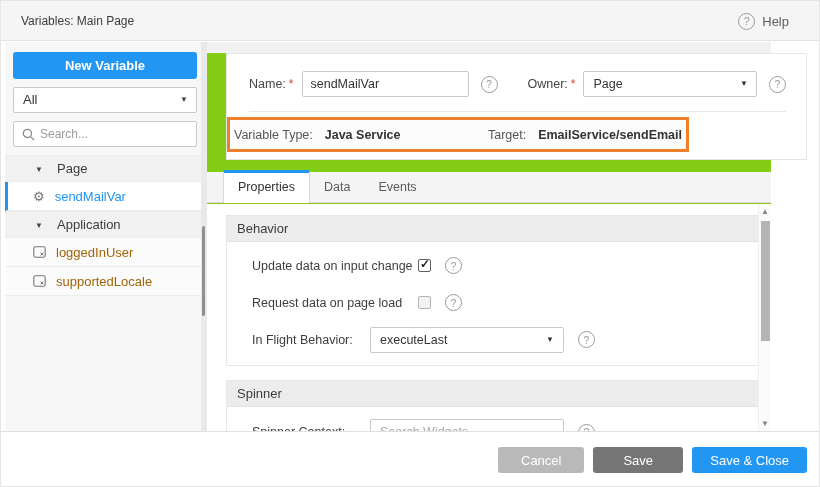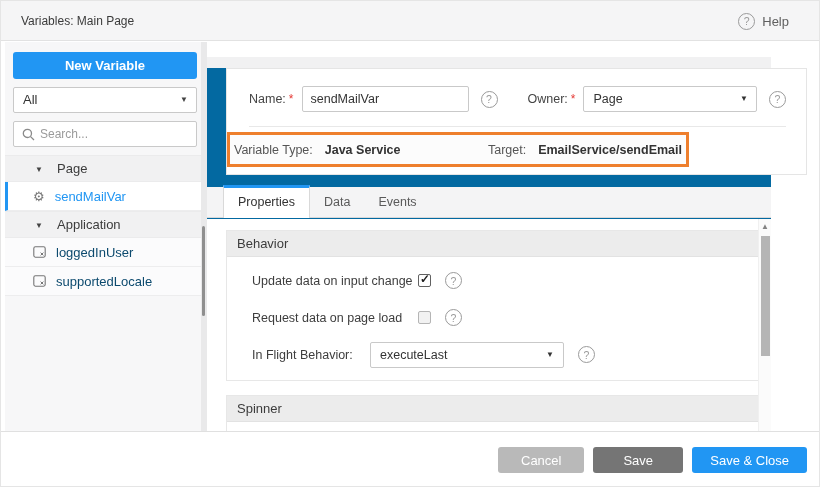--- a/index.html
+++ b/index.html
@@ -41,37 +41,37 @@
                   font-family:inherit; background:transparent; }
   .search input::placeholder { color:#9b9b9b; }
 
   .tree { margin-top:8px; }
   .trow { position:relative; display:flex; align-items:center; font-size:13px; }
   .trow.group { height:27px; background:#f1f1f2; color:#3c3c3c;
                 border-top:1px solid #ebebec; border-bottom:1px solid #ebebec;
                 padding-left:30px; cursor:pointer; }
   .trow.group .caret { position:absolute; left:30px; top:9px; font-size:8px; color:#444; }
   .trow.group .glabel { margin-left:22px; }
-  .trow.item { height:29px; background:#fbfbfc; color:#0c4a6e;
+  .trow.item { height:29px; background:#fbfbfc; color:#a16207;
                border-bottom:1px solid #ededee; padding-left:28px; cursor:pointer; }
   .trow.item .ilabel { margin-left:10px; }
   .trow.item.selected { background:#ffffff; border-left:3px solid #2196f3;
                         padding-left:25px; color:#2196f3; border-bottom:1px solid #ededee; }
   .gear { font-size:13px; color:#787878; line-height:1; }
   .gear::after { content:"⚙"; }
 
   
   .vdivider { position:absolute; left:200px; top:41px; width:6px; height:389px;
               background:#e9e9ea; }
   .side-thumb { position:absolute; left:201px; top:225px; width:3px; height:90px;
                 background:#8f8f8f; border-radius:2px; }
 
   
-  .panel { position:absolute; left:206px; top:56px; width:564px; height:389px;
-           background:#0369a1; }
+  .panel { position:absolute; left:206px; top:41px; width:564px; height:389px;
+           background:#84cc16; }
   .topstrip { position:absolute; top:0; left:0; right:0; height:11px; background:#f1f1f2; }
 
   .card { position:absolute; left:19px; top:11px; width:581px; height:107px;
           background:#fff; border:1px solid #e5e5e5; }
   .frow { position:absolute; left:22px; right:20px; top:16px; height:28px;
           display:flex; align-items:center; }
   .flabel { font-size:12.5px; color:#454545; }
   .star { color:#e53935; font-size:12px; margin:0 2px 0 3px; }
   .txt-input { width:167px; height:26px; border:1px solid #c9c9c9; border-radius:2px;
                padding:0 8px; font-size:12.5px; color:#333; font-family:inherit;

